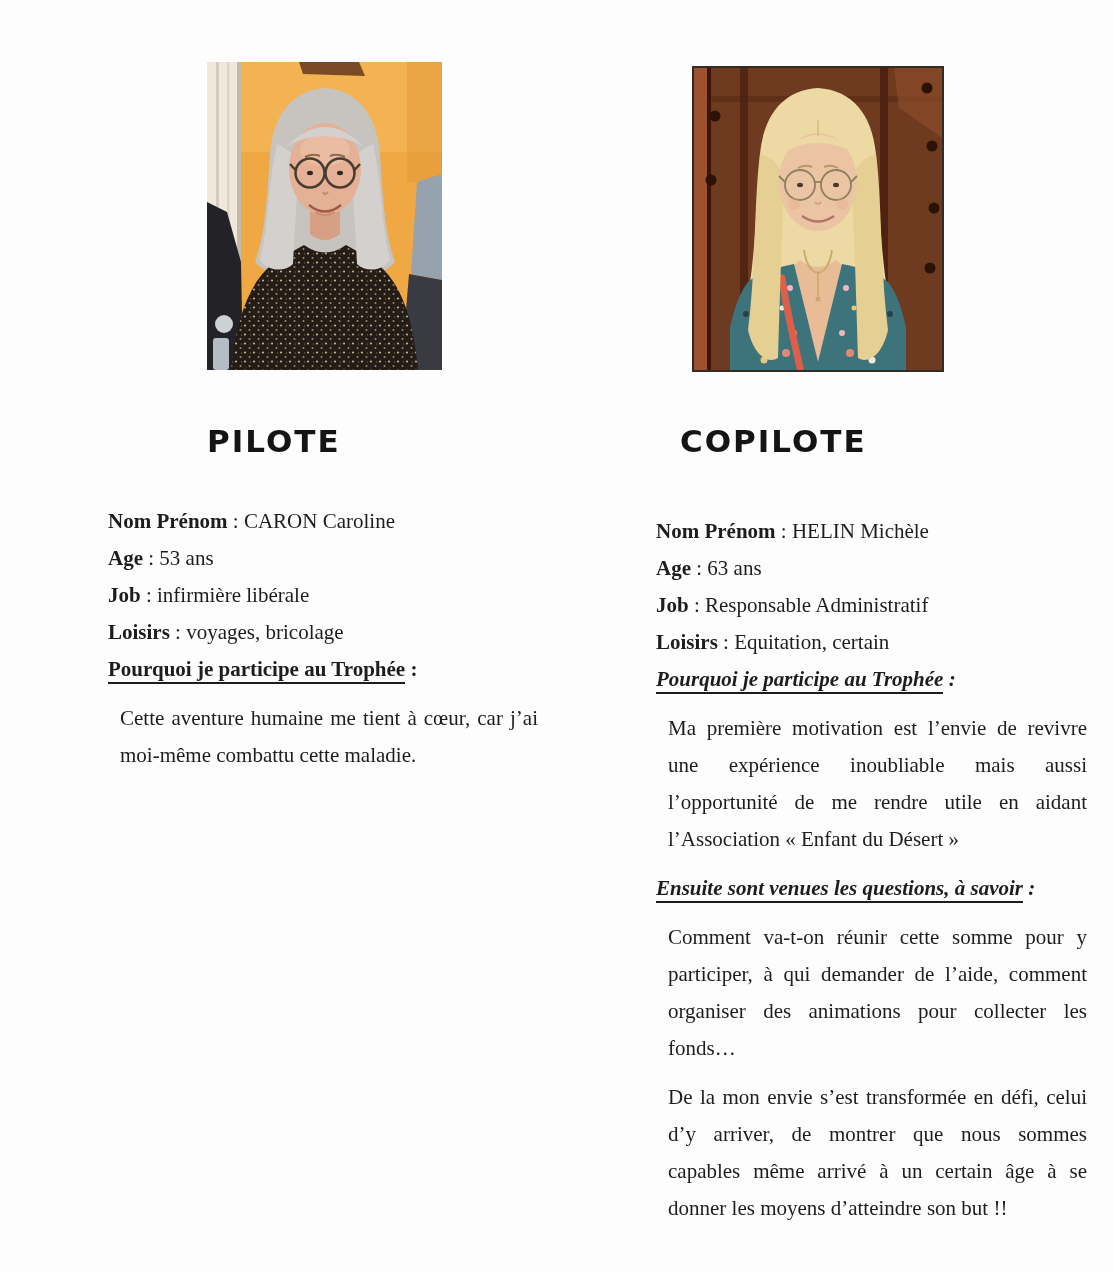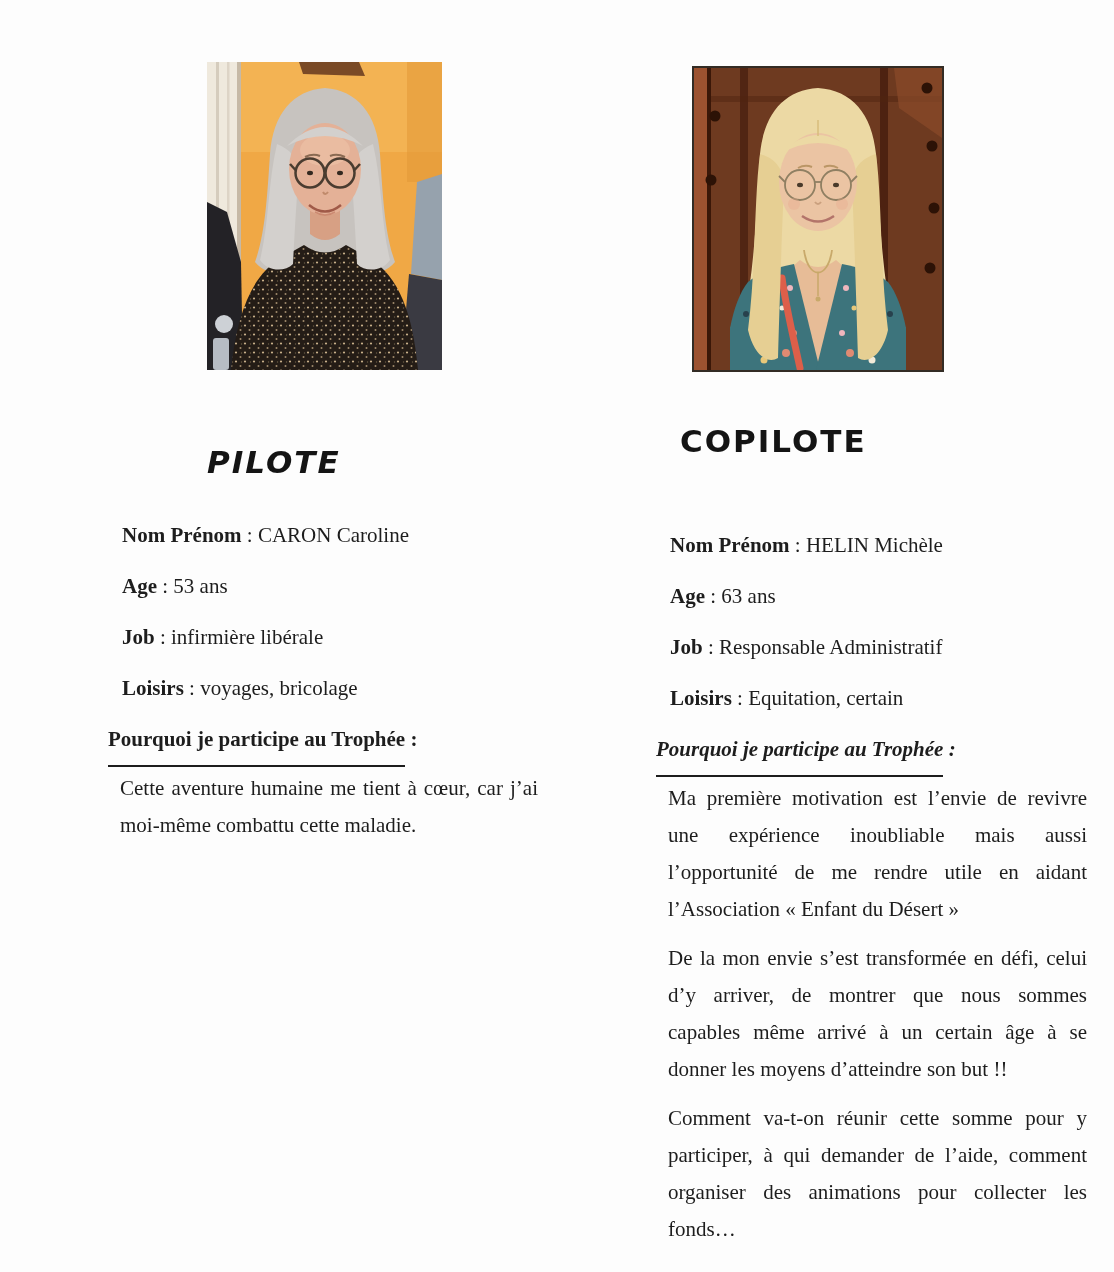--- a/index.html
+++ b/index.html
@@ -18,36 +18,36 @@
   .photo-right { left:692px; top:66px;  width:248px; height:302px; border:2px solid #332c25; }
   .title {
     position:absolute;
     font-family:"DejaVu Sans", sans-serif;
     font-weight:bold;
     font-size:31px;
     letter-spacing:2px;
     color:#141414;
     white-space:nowrap;
   }
-  .title-left  { left:207px; top:444px;font-style:italic; }
+  .title-left  { left:207px; top:423px; }
   .title-right { left:680px; top:423px; }
   .col {
     position:absolute;
     font-size:21px;
     line-height:37px;
     color:#1d1d1d;
   }
   .col-left  { left:108px; top:503px; width:442px; }
   .col-right { left:656px; top:513px; width:443px; }
-  .field { margin:14px; }
+  .field { margin:0; }
   .lbl { font-weight:bold; }
   .heading { font-weight:bold; white-space:nowrap; }
   .heading .u {
     border-bottom:2.5px solid currentColor;
-    padding-bottom:14px;
+    padding-bottom:1px;
   }
   .heading.it { font-style:italic; }
   .para {
     margin:12px;
     text-align:justify;
   }
 </style>
 </head>
 <body>
 
@@ -191,17 +191,18 @@
     <p class="para">Cette aventure humaine me tient à cœur, car j’ai moi-même combattu cette maladie.</p>
   </div>
 
   <div class="col col-right">
     <div class="field"><span class="lbl">Nom Prénom</span><span> : </span><span>HELIN Michèle</span></div>
     <div class="field"><span class="lbl">Age</span><span> : </span><span>63 ans</span></div>
     <div class="field"><span class="lbl">Job</span><span> : </span><span>Responsable Administratif</span></div>
     <div class="field"><span class="lbl">Loisirs</span><span> : </span><span>Equitation, certain</span></div>
     <div class="heading it"><span class="u">Pourquoi je participe au Trophée</span><span> :</span></div>
     <p class="para">Ma première motivation est l’envie de revivre une expérience inoubliable mais aussi l’opportunité de me rendre utile en aidant l’Association « Enfant du Désert »</p>
+    <div class="heading it"><span class="u">Ensuite sont venues les questions, à savoir</span><span> :</span></div>
+    <p class="para">Comment va-t-on réunir cette somme pour y participer, à qui demander de l’aide, comment organiser des animations pour collecter les fonds…</p>
     <p class="para">De la mon envie s’est transformée en défi, celui d’y arriver, de montrer que nous sommes capables même arrivé à un certain âge à se donner les moyens d’atteindre son but !!</p>
-    <p class="para">Comment va-t-on réunir cette somme pour y participer, à qui demander de l’aide, comment organiser des animations pour collecter les fonds…</p>
   </div>
 
 </div>
 
 </body></html>

